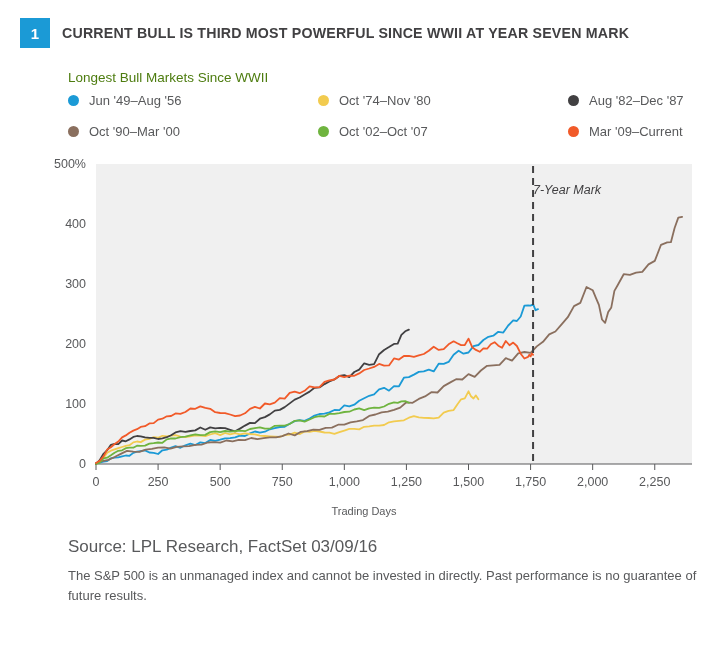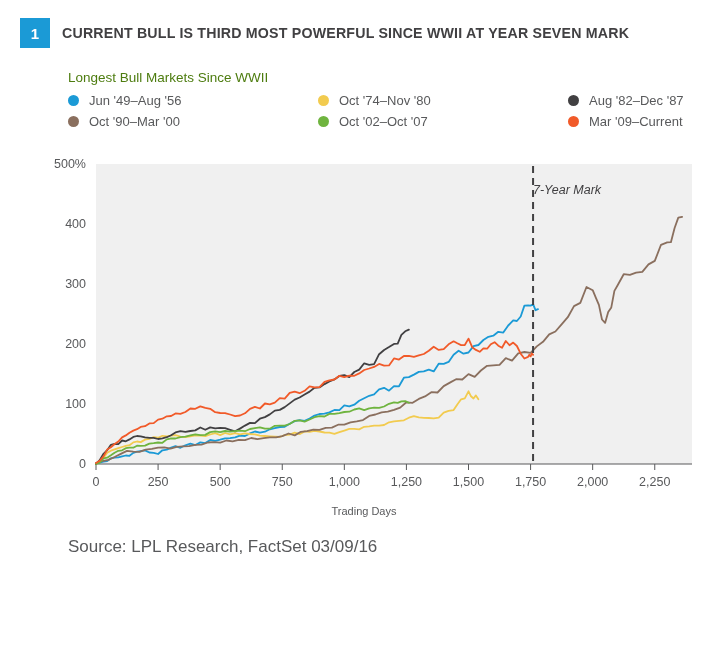--- a/index.html
+++ b/index.html
@@ -58,21 +58,21 @@
     width: 600px;
   }
   .legend-title {
     font-size: 13.5px;
     color: #4d7c0f;
     margin-bottom: 8px;
   }
   .legend-grid {
     display: grid;
     grid-template-columns: 250px 250px auto;
-    row-gap: 6px;
+    row-gap: 16px;
   }
   .legend-item {
     display: flex;
     align-items: center;
     font-size: 13px;
     color: #58595b;
     white-space: nowrap;
   }
   .legend-dot {
     width: 11px;
@@ -207,14 +207,15 @@
         <path d="M96.0,313.1 L102.2,311.2 L108.4,309.9 L114.6,307.0 L120.8,303.9 L127.0,300.9 L133.3,301.6 L139.5,301.9 L145.7,299.6 L151.9,298.8 L158.1,297.7 L164.3,297.4 L170.5,298.6 L176.7,296.8 L182.9,296.4 L189.1,296.1 L195.3,294.9 L201.5,294.7 L207.8,292.5 L214.0,292.1 L220.2,292.6 L226.4,290.5 L232.6,291.4 L238.8,289.8 L245.0,290.2 L251.2,288.0 L257.4,289.1 L263.6,288.1 L269.8,287.4 L276.0,287.4 L282.3,286.1 L288.5,283.5 L294.7,285.4 L300.9,281.8 L307.1,281.2 L313.3,279.7 L319.5,279.9 L325.7,277.8 L331.9,277.6 L338.1,274.7 L344.3,274.6 L350.5,272.4 L356.8,271.4 L363.0,270.1 L369.2,265.9 L375.4,264.5 L381.6,262.3 L387.8,261.7 L394.0,259.9 L400.2,257.6 L406.4,252.3 L412.6,252.8 L418.8,248.9 L425.0,246.4 L431.3,242.2 L437.5,242.5 L443.7,236.1 L449.9,232.6 L456.1,229.2 L462.3,229.5 L468.5,224.1 L474.7,226.8 L480.9,220.5 L487.1,215.8 L493.3,215.3 L499.5,214.9 L505.8,208.1 L512.0,210.7 L518.2,203.3 L524.4,202.0 L530.6,202.9 L536.8,196.4 L543.0,191.8 L549.2,184.4 L555.4,181.5 L561.6,174.4 L567.8,167.2 L574.0,156.1 L580.3,152.9 L586.5,137.0 L592.7,140.2 L595.8,147.7 L598.9,154.9 L602.0,169.5 L605.1,172.9 L608.2,161.9 L611.3,157.4 L614.4,140.9 L617.5,135.5 L623.7,124.2 L629.9,124.9 L636.1,122.7 L642.3,121.8 L648.5,114.4 L654.8,110.9 L661.0,94.8 L667.2,92.3 L670.9,92.2 L674.6,78.0 L678.3,67.6 L682.1,66.8" fill="none" stroke="#8a6f5e" stroke-width="1.8" stroke-linejoin="round" stroke-linecap="round"></path>
         <path d="M96.0,314.0 L99.7,312.7 L103.5,308.3 L107.2,307.7 L110.9,305.3 L114.6,302.7 L118.3,300.8 L122.1,300.3 L125.8,298.2 L129.5,297.6 L133.3,297.7 L137.0,295.7 L140.7,295.9 L145.0,295.6 L149.4,293.7 L153.7,293.2 L158.1,292.5 L162.4,292.8 L166.8,289.4 L171.1,288.4 L175.5,288.5 L180.4,287.1 L185.4,286.6 L190.4,285.3 L195.3,284.3 L200.3,285.1 L205.3,284.9 L210.2,282.1 L215.2,281.4 L220.2,282.1 L225.1,281.0 L230.1,281.6 L235.1,281.1 L240.0,280.6 L245.0,281.2 L250.0,279.0 L254.9,278.1 L259.9,277.3 L264.9,278.7 L269.8,278.7 L274.8,275.8 L279.8,275.7 L284.7,275.6 L289.7,274.0 L294.7,270.8 L299.6,270.3 L304.6,271.6 L309.6,269.5 L314.5,267.2 L319.5,266.1 L324.5,266.5 L329.4,263.9 L334.4,263.9 L339.4,263.1 L344.3,262.0 L349.3,261.7 L354.3,259.5 L359.2,258.4 L364.2,260.1 L369.2,258.3 L374.1,257.6 L379.1,257.9 L384.1,256.5 L389.0,253.8 L394.0,252.4 L397.7,252.9 L401.4,251.3 L405.2,251.1 L408.9,252.8" fill="none" stroke="#6fb43f" stroke-width="1.8" stroke-linejoin="round" stroke-linecap="round"></path>
         <path d="M96.0,313.1 L99.7,310.8 L103.5,306.4 L107.2,299.6 L110.9,297.2 L114.6,294.0 L118.3,291.6 L122.1,287.4 L125.8,285.4 L129.5,282.7 L133.3,280.6 L137.0,279.2 L140.7,276.9 L145.0,276.2 L149.4,273.4 L153.7,273.1 L158.1,269.6 L162.4,268.7 L166.8,266.3 L171.1,266.0 L175.5,263.4 L180.4,263.9 L185.4,262.0 L190.4,258.5 L195.3,258.8 L200.3,256.4 L205.3,257.9 L210.2,258.8 L215.2,262.2 L220.2,263.0 L225.1,263.2 L230.1,264.5 L235.1,266.1 L240.0,265.5 L245.0,263.3 L250.0,258.8 L254.9,256.9 L259.9,258.5 L264.9,253.5 L269.8,254.4 L274.8,252.7 L279.8,248.2 L284.7,248.6 L289.7,242.9 L294.7,241.6 L299.6,243.2 L304.6,240.8 L309.6,236.3 L314.5,237.3 L319.5,237.2 L324.5,231.8 L329.4,230.3 L334.4,229.5 L339.4,225.8 L344.3,227.2 L349.3,225.7 L354.3,225.8 L359.2,223.4 L364.2,220.0 L369.2,218.5 L374.1,216.9 L379.1,213.9 L384.1,215.6 L389.0,215.4 L394.0,208.4 L399.0,209.6 L403.9,206.0 L408.9,205.8 L413.9,206.8 L418.8,205.4 L423.8,204.0 L428.8,200.7 L433.7,196.7 L438.7,199.9 L443.7,199.1 L448.6,194.3 L453.6,191.3 L457.3,193.3 L461.1,195.1 L464.8,195.0 L468.5,188.6 L472.2,197.2 L475.9,199.9 L479.7,201.8 L483.4,198.3 L487.1,198.7 L490.8,194.2 L494.6,192.2 L498.3,195.7 L502.0,197.8 L505.8,191.0 L509.5,195.2 L513.2,192.6 L516.9,196.0 L520.7,203.7 L524.4,208.5 L528.1,206.9 L529.3,204.8 L530.6,206.4 L531.8,203.5 L533.1,204.8" fill="none" stroke="#f15a29" stroke-width="1.8" stroke-linejoin="round" stroke-linecap="round"></path>
         <line x1="533.0666666666666" y1="16" x2="533.0666666666666" y2="314" stroke="#414042" stroke-width="2" stroke-dasharray="7,5"></line>
       </svg>
     <div class="mark-label">7-Year Mark</div>
     <div class="x-axis-title">Trading Days</div>
   </div>
 
   <div class="source">Source: LPL Research, FactSet   03/09/16</div>
+  <div class="disclaimer">The S&amp;P 500 is an unmanaged index and cannot be invested in directly. Past performance is no guarantee of future results.</div>
 
 </div>
 
 </body></html>

